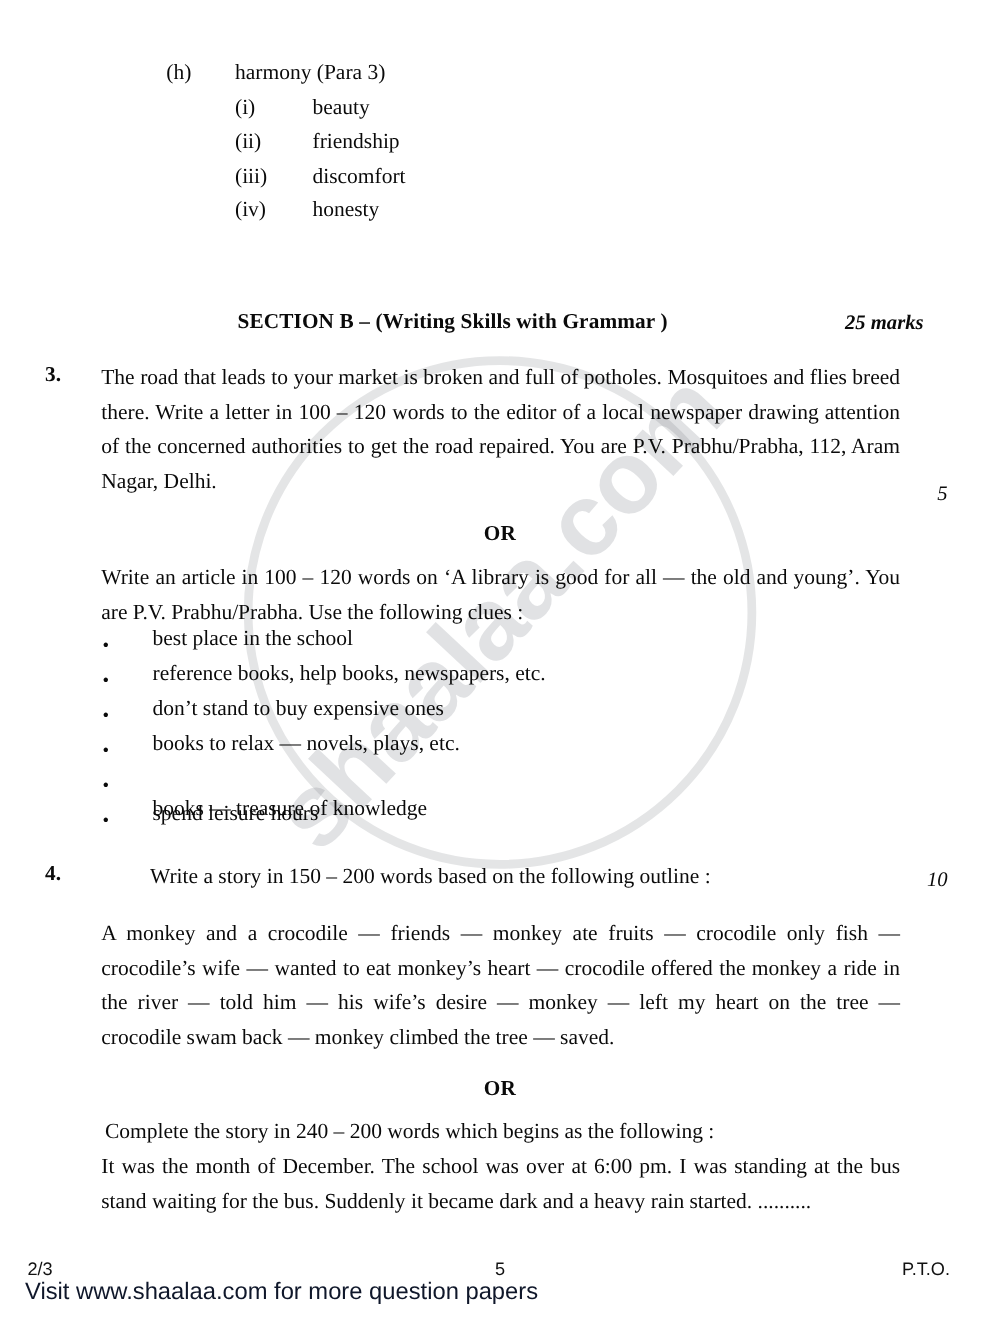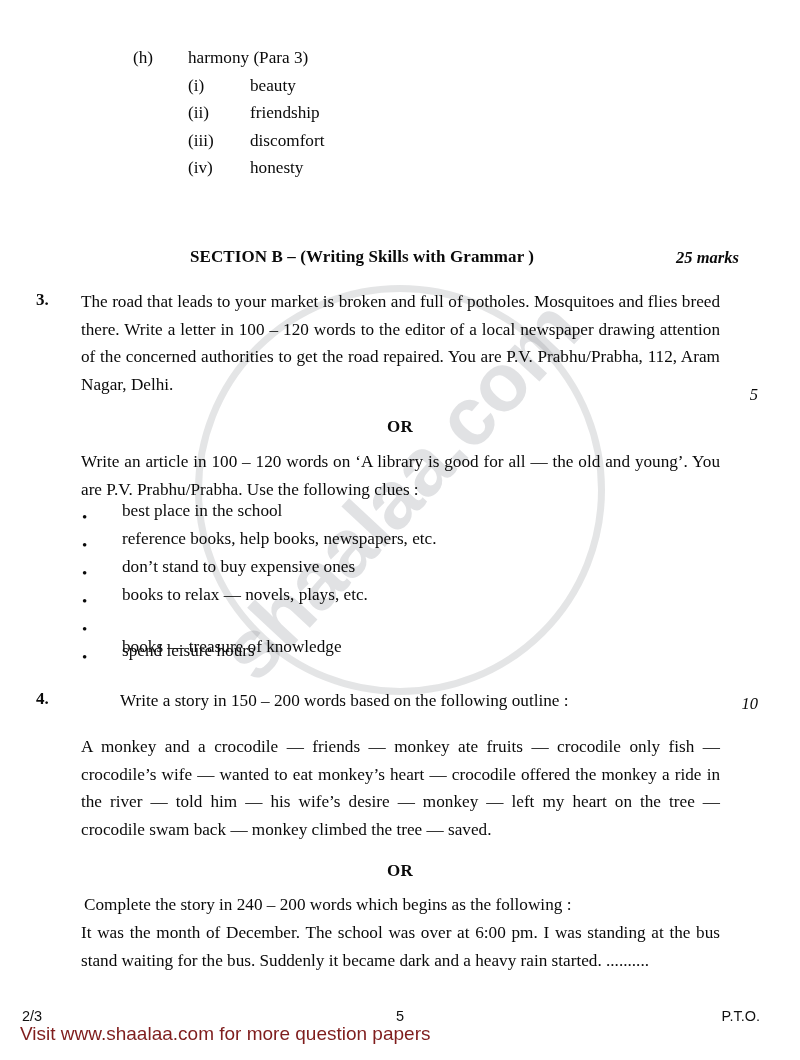--- a/index.html
+++ b/index.html
@@ -116,21 +116,21 @@
     font-family: "Liberation Sans", "DejaVu Sans", sans-serif;
     font-size: 14.5px;
     color: #111;
   }
   .promo-bar {
     position: absolute;
     left: 20px;
     top: 1023px;
     font-family: "Liberation Sans", "DejaVu Sans", sans-serif;
     font-size: 19px;
-    color: #7f1d1d;
+    color: #0f172a;
     white-space: nowrap;
   }
 </style>
 </head>
 <body>
 
 <div class="page">
 
   <div class="watermark-layer">
     <div class="wm-circle"></div>

